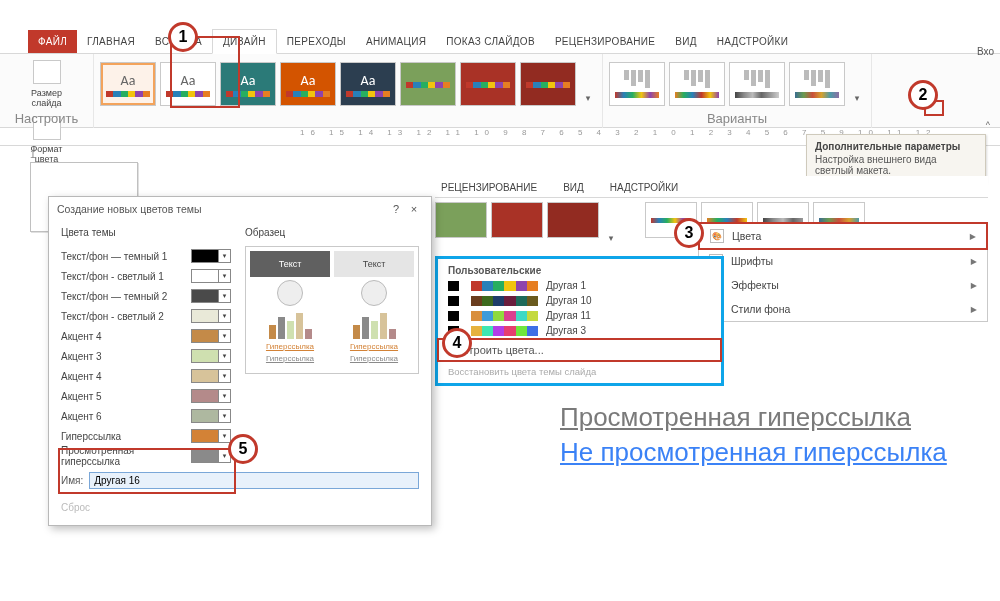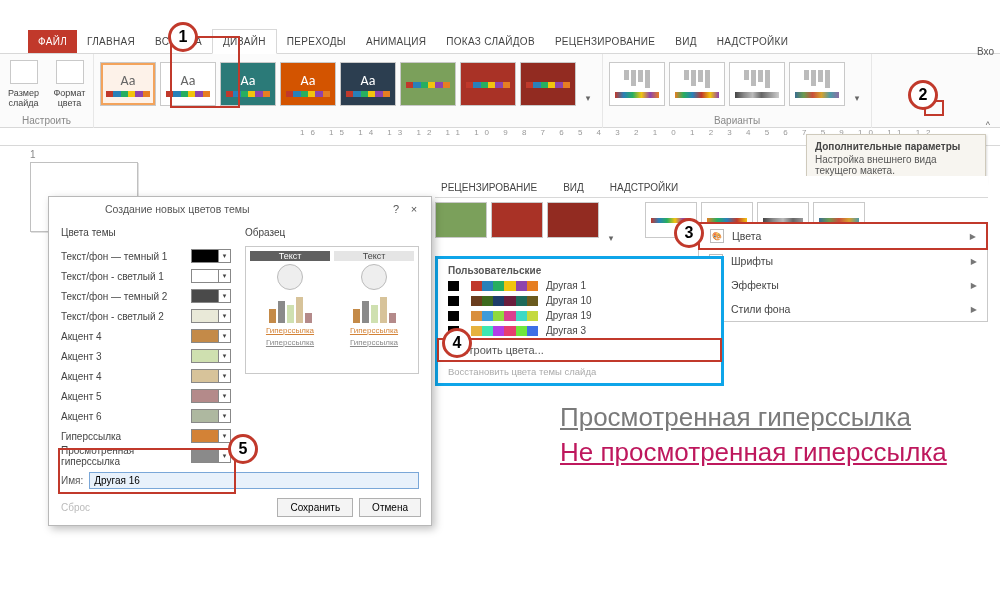--- a/index.html
+++ b/index.html
@@ -6,24 +6,24 @@
   body { background: #fff; width: 1000px; height: 601px; overflow: hidden; position: relative; font-size: 11px; color: #555; }
 
   
   .tabs { display: flex; align-items: flex-end; height: 26px; margin-top: 28px; border-bottom: 1px solid #d8d8d8; padding-left: 28px; }
   .tab { text-transform: uppercase; font-size: 10px; padding: 6px 10px; letter-spacing: .3px; color:#444; cursor:pointer }
   .tab.active { background:#c1392b; color:#fff; }
 
   
   .ribbon { display:flex; align-items:flex-start; height:74px; border-bottom:1px solid #d8d8d8; background:#fbfbfb; }
   .rgroup { padding:4px 6px 0 6px; height:74px; border-right:1px solid #e7e7e7; position:relative; display:flex; flex-direction:column; align-items:center; }
-  .rgroup .label { position:absolute; bottom:2px; left:0; right:0; text-align:center; font-size:10px; color:#888;}
+  .rgroup .label { position:absolute; bottom:2px; left:0; right:0; text-align:center; font-size:13px; color:#888;}
   .big-btn { display:flex; flex-direction:column; align-items:center; justify-content:flex-start; gap:4px; padding:2px 4px; font-size:9px; color:#444; width:42px;}
   .big-btn .ico { width:28px; height:24px; border:1px solid #c9c9c9; background:#fff;}
-  .split { display:flex; gap:4px;}
+  .split { display:flex; gap:4px;flex-direction:column;}
   .themes-row { display:flex; gap:4px; padding-top:4px;}
   .thm { width:56px; height:44px; border:1px solid #c9c9c9; background:#fff; position:relative; display:flex; flex-direction:column; align-items:center; justify-content:center; gap:2px;}
   .thm .aa { font-family:"Calibri"; font-size:14px; color:#666;}
   .thm .pal { width:44px; height:6px; background:linear-gradient(90deg,#c0392b 0 16%,#2980b9 16% 33%,#27ae60 33% 50%,#f1c40f 50% 66%,#8e44ad 66% 83%,#e67e22 83% 100%);}
   .thm.sel { box-shadow:0 0 0 2px #f3a35b inset; background:#fdf2e9;}
   .vari { width:56px; height:44px; border:1px solid #c9c9c9; background:#fff; display:flex; flex-direction:column; align-items:center; justify-content:center; gap:4px;}
   .vari .bars { display:flex; gap:2px;}
   .vari .bars span { width:5px; background:#bbb;}
   .vari .pal { width:44px; height:6px;}
   .more-arrow { width:16px; height:44px; display:flex; align-items:flex-end; justify-content:center; padding-bottom:3px; color:#666; font-size:9px; position:relative;}
@@ -53,53 +53,53 @@
   .cust-sec { position:absolute; left:435px; top:256px; width:289px; border:3px solid #0ea5e9; background:#fff;}
   .cust-sec h5 { font-weight:600; font-size:10px; padding:6px 10px 2px; color:#555;}
   .cust-sec .crow { display:flex; align-items:center; gap:8px; padding:2px 10px; font-size:10px; color:#444;}
   .cust-sec .highlight { border:2px solid #c1392b; margin:0 -1px; padding:4px 10px;}
   .cust-sec .dim { color:#aaa; padding:4px 10px 6px; font-size:9.5px;}
   .sw { width:90px; height:10px; display:flex;}
   .sw span { flex:1;}
 
   
   .dialog { position:absolute; left:48px; top:196px; width:384px; height:330px; background:#fff; border:1px solid #b8b8b8; box-shadow:3px 3px 8px rgba(0,0,0,.25); }
-  .dlg-title { display:flex; align-items:center; height:24px; padding:0 8px; font-size:10.5px; color:#555;margin-left:48px;}
+  .dlg-title { display:flex; align-items:center; height:24px; padding:0 8px; font-size:10.5px; color:#555;}
   .dlg-title .sp { flex:1;}
   .dlg-title .cls { width:18px; text-align:center; font-size:11px; cursor:pointer;}
   .dlg-body { padding:6px 12px 0 12px; display:flex; gap:14px;}
   .col-left { width:170px;}
   .col-left h6 { font-weight:400; font-size:10px; color:#444; margin-bottom:8px;}
   .pick-row { display:flex; align-items:center; justify-content:space-between; height:20px; font-size:10px; color:#444;}
   .pick-row .cswatch { width:28px; height:14px; border:1px solid #888;}
   .pick-row .dd { width:12px; height:14px; border:1px solid #888; border-left:none; display:flex; align-items:center; justify-content:center; font-size:7px;}
   .col-right { flex:1;}
   .col-right h6 { font-weight:400; font-size:10px; color:#444; margin-bottom:8px;}
   .sample-box { border:1px solid #c9c9c9; height:128px; display:flex; gap:4px; padding:4px;}
   .sample { flex:1; display:flex; flex-direction:column; align-items:center; gap:3px; font-size:9px;}
-  .sample .cap { background:#606060; color:#fff; width:100%; text-align:center; padding:0 0;}
+  .sample .cap { background:#606060; color:#fff; width:100%; text-align:center; padding:8px 0;}
   .sample.light .cap { background:#e5e5e5; color:#444;}
   .sample .node { width:26px; height:26px; border-radius:50%; border:1px solid #bbb; background:#eee;}
   .sample .bars { display:flex; gap:2px; align-items:flex-end; height:30px;}
   .sample .bars span { width:7px;}
   .sample a { font-size:8px;}
   .name-row { position:absolute; bottom:36px; left:12px; right:12px; display:flex; align-items:center; gap:6px; font-size:10px;}
   .name-row input { flex:1; border:1px solid #7aa7d8; background:#e8f1fb; padding:2px 4px; font-size:10px;}
   .btn-row { position:absolute; bottom:8px; right:10px; display:flex; gap:6px;}
   .btn-row button { font-size:10px; padding:3px 12px; border:1px solid #b0b0b0; background:#f4f4f4; cursor:pointer;}
   .reset { position:absolute; bottom:12px; left:12px; font-size:10px; color:#bbb;}
 
   
   .call { position:absolute; width:30px; height:30px; border:3px solid #c1392b; border-radius:50%; background:#fff; display:flex; align-items:center; justify-content:center; font-size:16px; font-weight:700; color:#000; z-index:50;}
   .redframe { position:absolute; border:2px solid #c1392b;}
 
   
   .hyper { position:absolute; left:560px; top:400px; font-family:"Cambria", serif; font-size:26px; line-height:1.35;}
   .hyper .visited { color:#7a7a7a; text-decoration:underline;}
-  .hyper .unvisited { color:#be185d; text-decoration:underline;}
+  .hyper .unvisited { color:#3b82f6; text-decoration:underline;}
 
   .topright { position:absolute; top:46px; right:6px; font-size:10px; color:#555;}
   .caret { position:absolute; top:120px; right:10px; font-size:9px; color:#666;}
 </style>
 </head>
 <body>
 
 <div class="tabs">
   <div class="tab active">ФАЙЛ</div>
   <div class="tab">ГЛАВНАЯ</div>
@@ -214,21 +214,21 @@
 
 <div class="ruler">16 15 14 13 12 11 10 9 8 7 6 5 4 3 2 1 0 1 2 3 4 5 6 7 5 9 10 11 12</div>
 
 <div class="thumbs">
   <span class="num">1</span>
   <div class="thumb"></div>
 </div>
 
 <div class="tooltip">
   <b>Дополнительные параметры</b>
-  <span>Настройка внешнего вида текущего макета.</span>
+  <span>Настройка внешнего вида светлый макета.</span>
 </div>
 
 <div class="redframe" style="left:170px; top:36px; width:70px; height:72px;"></div>
 <div class="call" style="left:168px; top:22px;">1</div>
 
 <div class="redframe" style="left:924px; top:100px; width:20px; height:16px;"></div>
 <div class="call" style="left:908px; top:80px;">2</div>
 
 <div class="subrib">
   <div class="subtabs">
@@ -313,21 +313,21 @@
       <div class="sw">
         <span style="background:#000"></span>
         <span style="background:#fff"></span>
         <span style="background:#d98f3e"></span>
         <span style="background:#3e9bd9"></span>
         <span style="background:#8fd93e"></span>
         <span style="background:#d93e8f"></span>
         <span style="background:#3ed9c4"></span>
         <span style="background:#c4d93e"></span>
       </div>
-      <span>Другая 19</span>
+      <span>Другая 11</span>
     </div>
   <div class="crow">
       <div class="sw">
         <span style="background:#000"></span>
         <span style="background:#fff"></span>
         <span style="background:#e6b23e"></span>
         <span style="background:#3ee6b2"></span>
         <span style="background:#b23ee6"></span>
         <span style="background:#e63e6f"></span>
         <span style="background:#6fe63e"></span>
@@ -460,24 +460,20 @@
             <a style="color:#8a8a8a;text-decoration:underline">Гиперссылка</a>
           </div>
       </div>
     </div>
   </div>
   <div class="name-row">
     <span>Имя:</span>
     <input value="Другая 16" style="">
   </div>
   <span class="reset">Сброс</span>
-  <div class="btn-row">
-    <button>Сохранить</button>
-    <button>Отмена</button>
-  </div>
 </div>
 
 <div class="redframe" style="left:58px; top:448px; width:178px; height:46px;"></div>
 <div class="call" style="left:228px; top:434px;">5</div>
 
 <div class="hyper">
   <div class="visited">Просмотренная гиперссылка</div>
   <div class="unvisited">Не просмотренная гиперссылка</div>
 </div>
 

